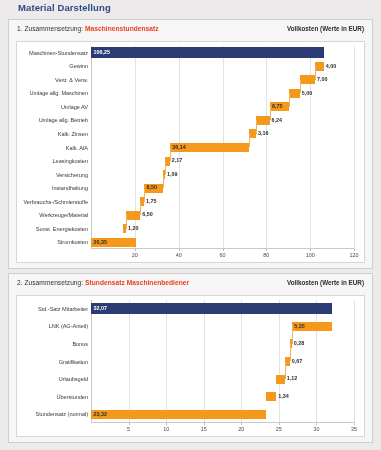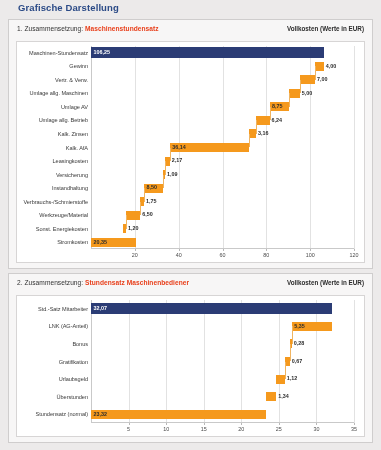--- a/index.html
+++ b/index.html
@@ -112,21 +112,21 @@
     transform: translateX(-50%);
     white-space: nowrap;
   }
   .tickmark { position:absolute; width:1px; height:2px; background:#b8b8b8; }
 </style>
 </head>
 <body>
 
 <div class="page">
 
-  <div class="page-title">Grafische Darstellung</div>
+  <div class="page-title">Material Darstellung</div>
 
   <div class="panel" id="panel1">
     <div class="panel-head">
       <div class="lead">
         <span class="normal">1. Zusammensetzung:</span>
         <span class="accent">Maschinenstundensatz</span>
       </div>
       <div class="right">Vollkosten (Werte in EUR)</div>
     </div>
     <div class="chart-box" id="chart1">

